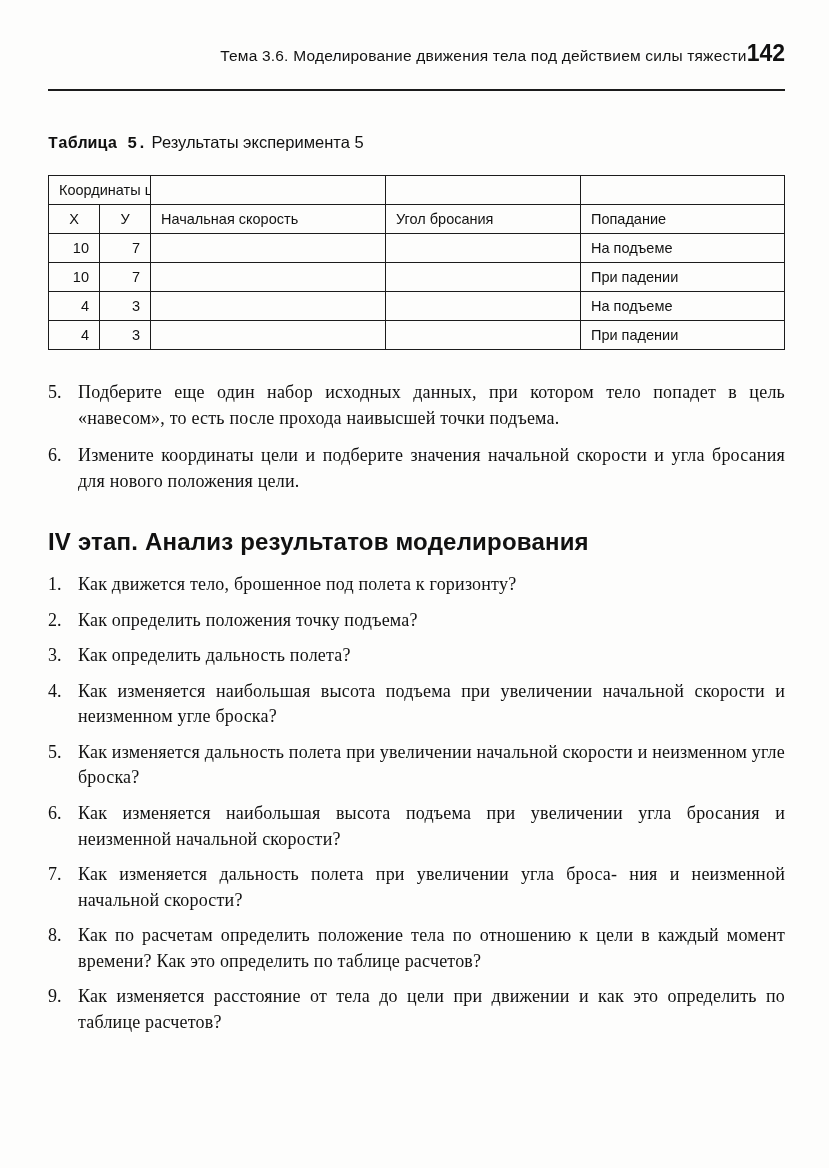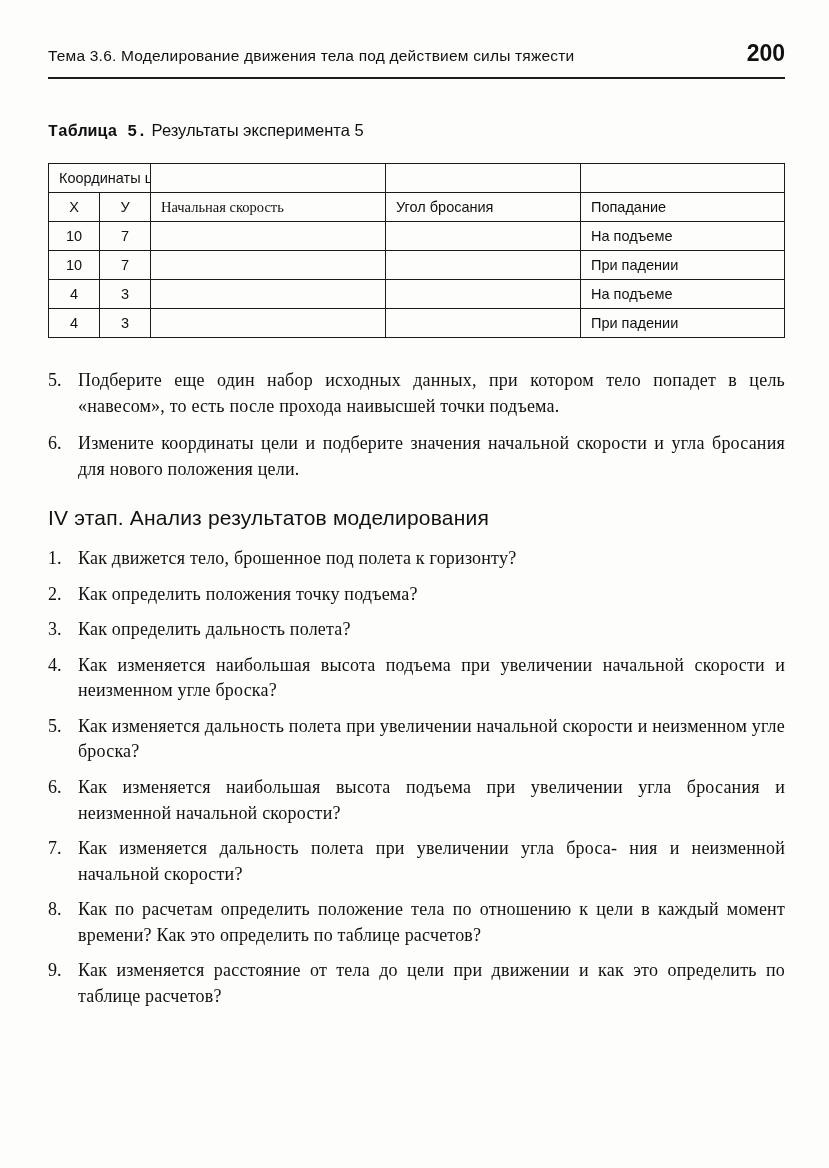--- a/index.html
+++ b/index.html
@@ -17,25 +17,24 @@
     box-sizing: border-box;
     padding: 40px 44px 30px 48px;
     overflow: hidden;
     font-family: "Liberation Serif", serif;
   }
 
   
   .header-row {
     display: flex;
     align-items: baseline;
-    justify-content: space-between;
+    justify-content: flex-end;
     border-bottom: 2px solid #1c1c1c;
-    padding-bottom: 10px;
-    font-family: "Liberation Sans", sans-serif;
-    gap: 48px;
+    padding-bottom: 22px;
+    font-family: "Liberation Sans", sans-serif;
   }
   .header-title {
     font-size: 15.5px;
     letter-spacing: 0.2px;
   }
   .page-number {
     font-size: 23px;
     font-weight: bold;
   }
 
@@ -56,24 +55,24 @@
     font-family: "Liberation Sans", sans-serif;
     font-size: 14.5px;
   }
   table.results td {
     border: 1.5px solid #1c1c1c;
     padding: 3px 10px;
     height: 22px;
     overflow: hidden;
     white-space: nowrap;
   }
-  td.num-cell { text-align: center; padding-right: 14px; }
+  td.num-cell { text-align: right; padding-right: 14px; }
   td.col-x { width: 86px; }
   td.col-y { width: 74px; }
-  td.col-speed { width: 214px; font-family: Liberation Serif, serif; }
+  td.col-speed { width: 214px; }
   td.col-angle { width: 174px; }
   td.col-hit { width: 183px; margin-left: 7px; }
 
   
   .tasks { margin-top: 30px; }
   .list-item {
     display: flex;
     margin-bottom: 12px;
     font-size: 18px;
     line-height: 1.42;
@@ -82,24 +81,24 @@
     flex: 0 0 30px;
   }
   .list-item .text {
     flex: 1;
     text-align: justify;
     letter-spacing: 0.2px;
   }
 
   
   .section-heading {
-    margin-top: 24px;
-    font-family: "Liberation Sans", sans-serif;
-    font-weight: normal;
-    font-size: 21px;
+    margin-top: 34px;
+    font-family: "Liberation Sans", sans-serif;
+    font-weight: bold;
+    font-size: 24px;
     letter-spacing: 0.2px;
   }
 
   
   .intro {
     margin-top: 18px;
     font-size: 18px;
     line-height: 1.42;
     text-align: justify;
     letter-spacing: 0.2px;
@@ -109,21 +108,21 @@
   .questions { margin-top: 16px; }
   .questions .list-item { margin-bottom: 10px; }
 </style>
 </head>
 <body>
 
 <div class="page">
 
   <div class="header-row">
     <span class="header-title">Тема 3.6. Моделирование движения тела под действием силы тяжести</span>
-    <span class="page-number">200</span>
+    <span class="page-number">142</span>
   </div>
 
   <div class="table-caption">
     <span class="cap-bold">Таблица 5.</span><span> Результаты эксперимента 5</span>
   </div>
 
   <table class="results">
     <tbody>
         <tr>
       <td colspan="2">Координаты цели</td>

